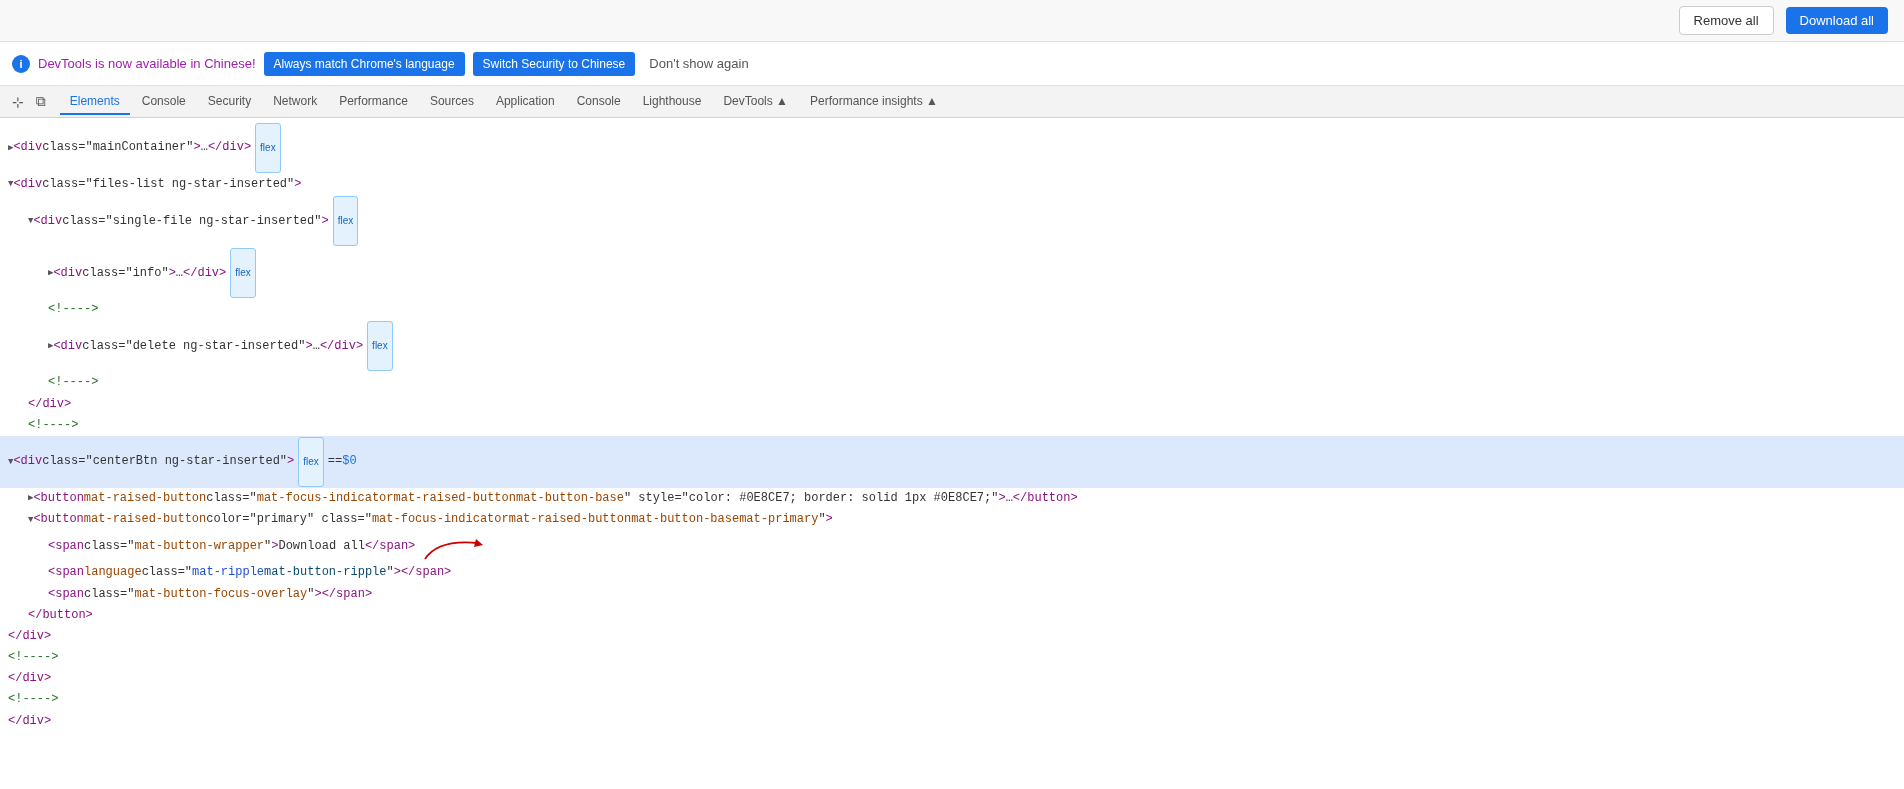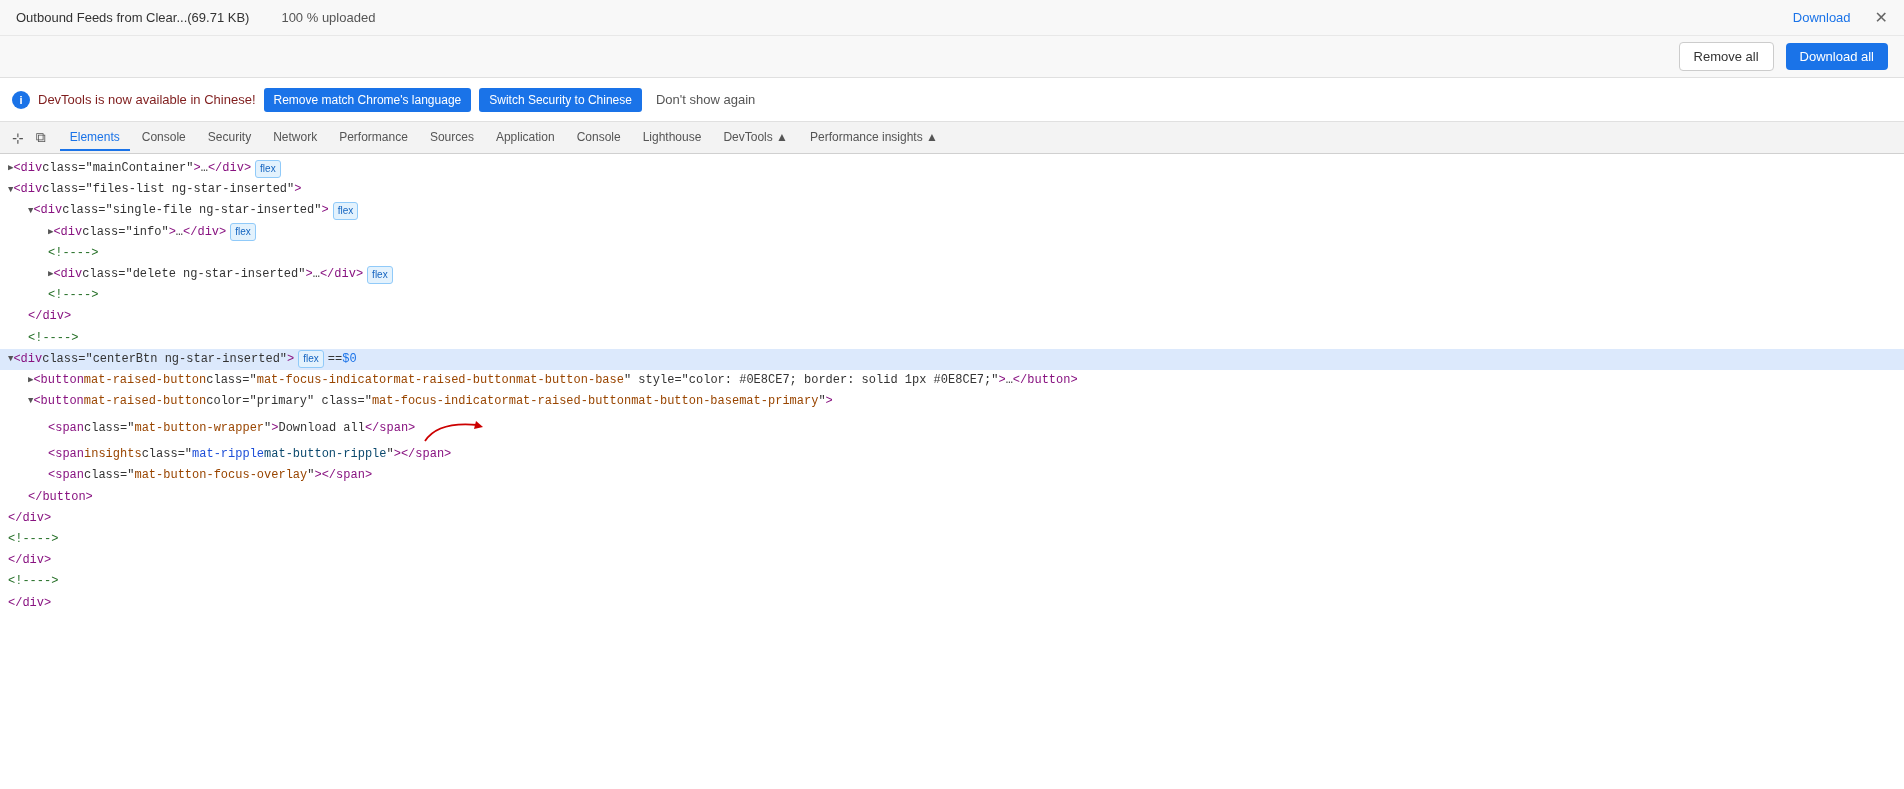--- a/index.html
+++ b/index.html
@@ -74,21 +74,21 @@
       color: white;
       display: flex;
       align-items: center;
       justify-content: center;
       font-size: 11px;
       font-weight: bold;
       flex-shrink: 0;
     }
     .info-text {
       font-size: 13px;
-      color: #7f1d1d;
+      color: #a21caf;
     }
     .btn-always-match {
       background: #1a73e8;
       color: white;
       border: none;
       border-radius: 3px;
       padding: 5px 10px;
       font-size: 12px;
       cursor: pointer;
       white-space: nowrap;
@@ -172,21 +172,21 @@
     }
     .dom-line.selected {
       background: #dce9fc;
     }
     .badge {
       display: inline-block;
       background: #e8e8e8;
       border: 1px solid #ccc;
       border-radius: 3px;
       font-size: 10px;
-      padding: 0px 4px;
+      padding: 16px 4px;
       color: #444;
       margin-left: 4px;
       font-family: sans-serif;
     }
     .badge.flex { background: #e3f2fd; border-color: #90caf9; color: #1565c0; }
     .eq-sign { color: #333; margin-left: 4px; }
     .dollar-sign { color: #1a73e8; }
 
     .top-right-area {
       display: flex;
@@ -213,38 +213,30 @@
       align-items: center;
       justify-content: flex-end;
       padding: 6px 16px;
       gap: 12px;
     }
   </style>
 </head>
 <body>
 
 <div class="download-section">
-  <div class="download-top-row">
-    <span class="download-bar-filename">Outbound Feeds from Clear...(69.71 KB)</span>
-    <span class="download-bar-progress">100 % uploaded</span>
-    <div class="top-right-area">
-      <a class="download-link" href="#">Download</a>
-      <button class="btn-close-download">✕</button>
-    </div>
-  </div>
   <div class="download-bottom-row">
     <button class="btn-remove-all">Remove all</button>
     <button class="btn-download-all">Download all</button>
   </div>
 </div>
 
 <div class="info-bar">
   <div class="info-icon">i</div>
   <span class="info-text">DevTools is now available in Chinese!</span>
-  <button class="btn-always-match">Remove match Chrome's language</button>
+  <button class="btn-always-match">Always match Chrome's language</button>
   <button class="btn-switch-chinese">Switch Security to Chinese</button>
   <button class="btn-dont-show">Don't show again</button>
 </div>
 
 <div class="devtools-tabs">
   <div class="tab-icons">
     <button class="tab-icon-btn" title="Inspect element">⊹</button>
     <button class="tab-icon-btn" title="Toggle device toolbar">⧉</button>
   </div>
   <div class="tab-item active">Elements</div>
@@ -279,21 +271,21 @@
     <div class="dom-line" style="padding-left: 28px;">
       <span style="color: rgb(35, 110, 37);">&lt;!----&gt;</span>
     </div>
     <div class="dom-line selected" style="padding-left: 8px;"><span style="color:#555;font-size:9px">▼ </span><span style="color:#881280">&lt;div</span> class="centerBtn ng-star-inserted"<span style="color:#881280">&gt;</span><span class="badge flex">flex</span><span class="eq-sign"> == </span><span class="dollar-sign">$0</span></div>
     <div class="dom-line" style="padding-left: 28px;"><span style="color:#555;font-size:9px">▶ </span><span style="color:#881280">&lt;button</span> <span style="color:#994500">mat-raised-button</span> class="<span style="color:#994500">mat-focus-indicator</span> <span style="color:#994500">mat-raised-button</span> <span style="color:#994500">mat-button-base</span>" style="color: #0E8CE7; border: solid 1px #0E8CE7;"<span style="color:#881280">&gt;</span>…<span style="color:#881280">&lt;/button</span><span style="color:#881280">&gt;</span></div>
     <div class="dom-line" style="padding-left: 28px;"><span style="color:#555;font-size:9px">▼ </span><span style="color:#881280">&lt;button</span> <span style="color:#994500">mat-raised-button</span> color="primary" class="<span style="color:#994500">mat-focus-indicator</span> <span style="color:#994500">mat-raised-button</span> <span style="color:#994500">mat-button-base</span> <span style="color:#994500">mat-primary</span>"<span style="color:#881280">&gt;</span></div>
     <div class="dom-line" style="padding-left: 48px;"><span style="color:#881280">&lt;span</span> class="<span style="color:#994500">mat-button-wrapper</span>"<span style="color:#881280">&gt;</span>Download all<span style="color:#881280">&lt;/span</span><span style="color:#881280">&gt;</span><svg width="70" height="30" style="display: inline; vertical-align: middle; margin-left: 8px;">
         <path d="M2 28 Q15 8 55 12" stroke="#c00" stroke-width="1.8" fill="none"></path>
       <polygon points="53,8 60,14 51,16" fill="#c00"></polygon>
       </svg></div>
-    <div class="dom-line" style="padding-left: 48px;"><span style="color:#881280">&lt;span</span> <span style="color:#994500">insights</span> class="<span style="color:#1d4ed8">mat-ripple</span> <span style="color:#0c4a6e">mat-button-ripple</span>"<span style="color:#881280">&gt;</span><span style="color:#881280">&lt;/span</span><span style="color:#881280">&gt;</span></div>
+    <div class="dom-line" style="padding-left: 48px;"><span style="color:#881280">&lt;span</span> <span style="color:#994500">language</span> class="<span style="color:#1d4ed8">mat-ripple</span> <span style="color:#0c4a6e">mat-button-ripple</span>"<span style="color:#881280">&gt;</span><span style="color:#881280">&lt;/span</span><span style="color:#881280">&gt;</span></div>
     <div class="dom-line" style="padding-left: 48px;"><span style="color:#881280">&lt;span</span> class="<span style="color:#994500">mat-button-focus-overlay</span>"<span style="color:#881280">&gt;</span><span style="color:#881280">&lt;/span</span><span style="color:#881280">&gt;</span></div>
     <div class="dom-line" style="padding-left: 28px;">
       <span style="color:#881280">&lt;/button</span>
       <span style="color:#881280">&gt;</span>
     </div>
     <div class="dom-line" style="padding-left: 8px;">
       <span style="color:#881280">&lt;/div</span>
       <span style="color:#881280">&gt;</span>
     </div>
     <div class="dom-line" style="padding-left: 8px;">

